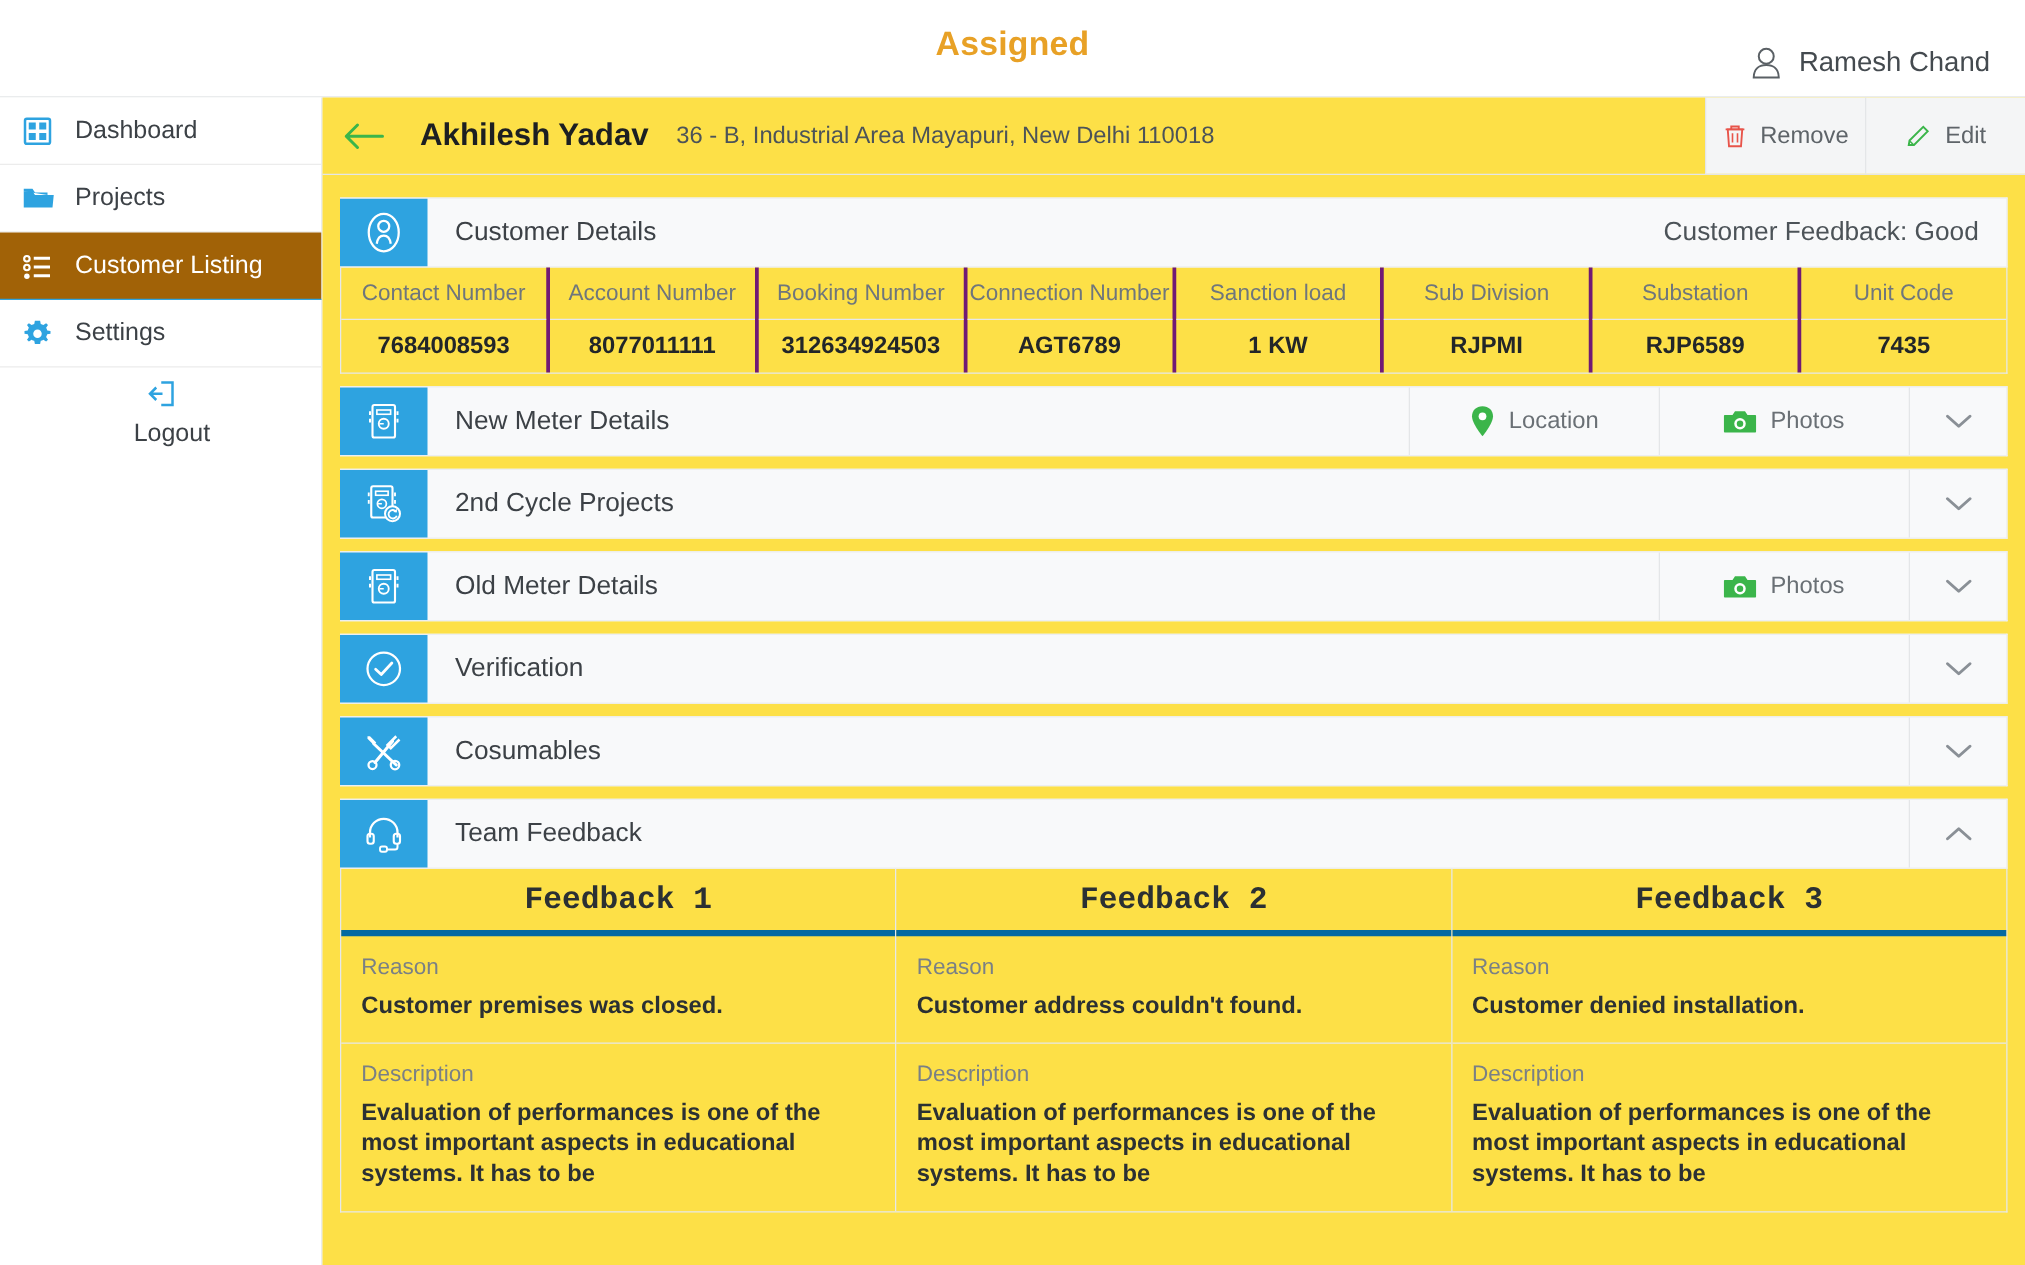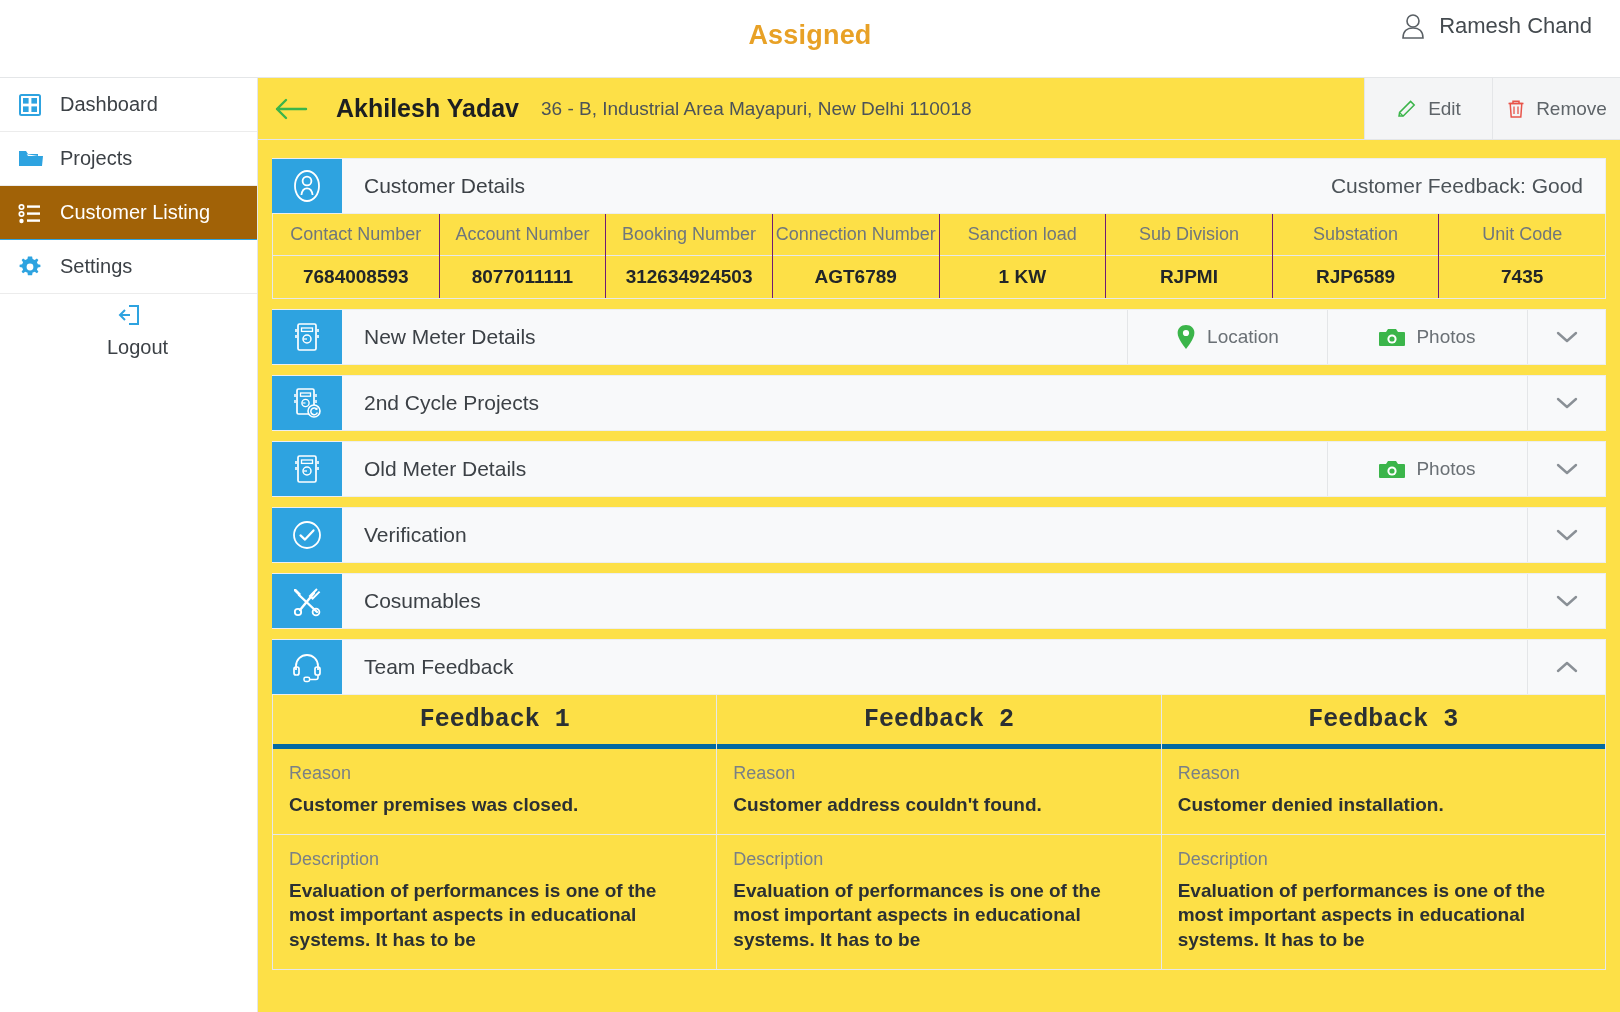--- a/index.html
+++ b/index.html
@@ -20,21 +20,21 @@
     display: flex; align-items: center;
   }
   .topbar-title {
     position: absolute; left: 0; right: 0; top: 20px;
     text-align: center;
     font-size: 27px; font-weight: bold;
     color: #e8a126;
     letter-spacing: .2px;
   }
   .topbar-user {
-    position: absolute; right: 28px; top: 12px;
+    position: absolute; right: 28px; top: 36px;
     display: flex; align-items: center; gap: 13px;
   }
   .topbar-user .uname {
     font-size: 22px; color: #444a4f; font-weight: 500;
   }
 
   
   .sidebar {
     position: absolute; top: 78px; left: 0;
     width: 258px; height: 934px;
@@ -124,21 +124,21 @@
   }
   .acc-chev {
     flex: 0 0 78px;
     display: flex; align-items: center; justify-content: center;
     border-left: 1px solid #e4e6e8;
     cursor: pointer;
   }
 
   
   .det-table { display: flex; width: 100%; border: 1px solid #e6e8ea; border-top: none; }
-  .det-col { flex: 1 1 0; border-right: 1px solid #701a75; }
+  .det-col { flex: 1 1 0; border-right: 3px solid #701a75; }
   .det-col:last-child { border-right: none; }
   .det-h {
     height: 42px; display: flex; align-items: center; justify-content: center;
     font-size: 18px; color: #6f767c;
     border-bottom: 1px solid #e6e8ea;
   }
   .det-v {
     height: 42px; display: flex; align-items: center; justify-content: center;
     font-size: 19px; color: #222629; font-weight: bold;
   }
@@ -244,36 +244,36 @@
       <span>
         <svg width="40" height="26" viewBox="0 0 40 26">
           <path d="M3 13 L32 13 M12 4 L3 13 L12 22" fill="none" stroke="#3bb54a" stroke-width="2.4" stroke-linecap="round" stroke-linejoin="round"></path>
         </svg>
       </span>
       <span class="ph-name">Akhilesh Yadav</span>
       <span class="ph-addr">36 - B, Industrial Area Mayapuri, New Delhi 110018</span>
     </div>
     <div class="ph-btn">
       <span>
-        <svg width="22" height="22" viewBox="0 0 22 22">
-          <path d="M3 18 L3.6 14.4 L14.6 3.4 L18.2 7 L7.2 18 Z" fill="none" stroke="#3bb54a" stroke-width="1.5"></path>
-          <path d="M4 15 L7 18" fill="none" stroke="#3bb54a" stroke-width="1.3"></path>
-        </svg>
-      </span>
-      <span>Edit</span>
-    </div>
-    <div class="ph-btn">
-      <span>
         <svg width="20" height="22" viewBox="0 0 20 22">
           <path d="M2.5 5.5 L17.5 5.5 M7 5.5 L7 3.2 L13 3.2 L13 5.5" fill="none" stroke="#e8544a" stroke-width="1.5"></path>
           <path d="M4.2 5.5 L5.2 19 L14.8 19 L15.8 5.5 Z" fill="none" stroke="#e8544a" stroke-width="1.5"></path>
           <path d="M8 8.5 L8 16 M12 8.5 L12 16" fill="none" stroke="#e8544a" stroke-width="1.3"></path>
         </svg>
       </span>
       <span>Remove</span>
+    </div>
+    <div class="ph-btn">
+      <span>
+        <svg width="22" height="22" viewBox="0 0 22 22">
+          <path d="M3 18 L3.6 14.4 L14.6 3.4 L18.2 7 L7.2 18 Z" fill="none" stroke="#3bb54a" stroke-width="1.5"></path>
+          <path d="M4 15 L7 18" fill="none" stroke="#3bb54a" stroke-width="1.3"></path>
+        </svg>
+      </span>
+      <span>Edit</span>
     </div>
   </div>
 
   <div class="content">
 
     <div class="acc">
       <div class="acc-head">
         <div class="acc-badge">
           <svg width="36" height="36" viewBox="0 0 36 36">
             <ellipse cx="18" cy="18" rx="12" ry="15" fill="none" stroke="#ffffff" stroke-width="1.8"></ellipse>

